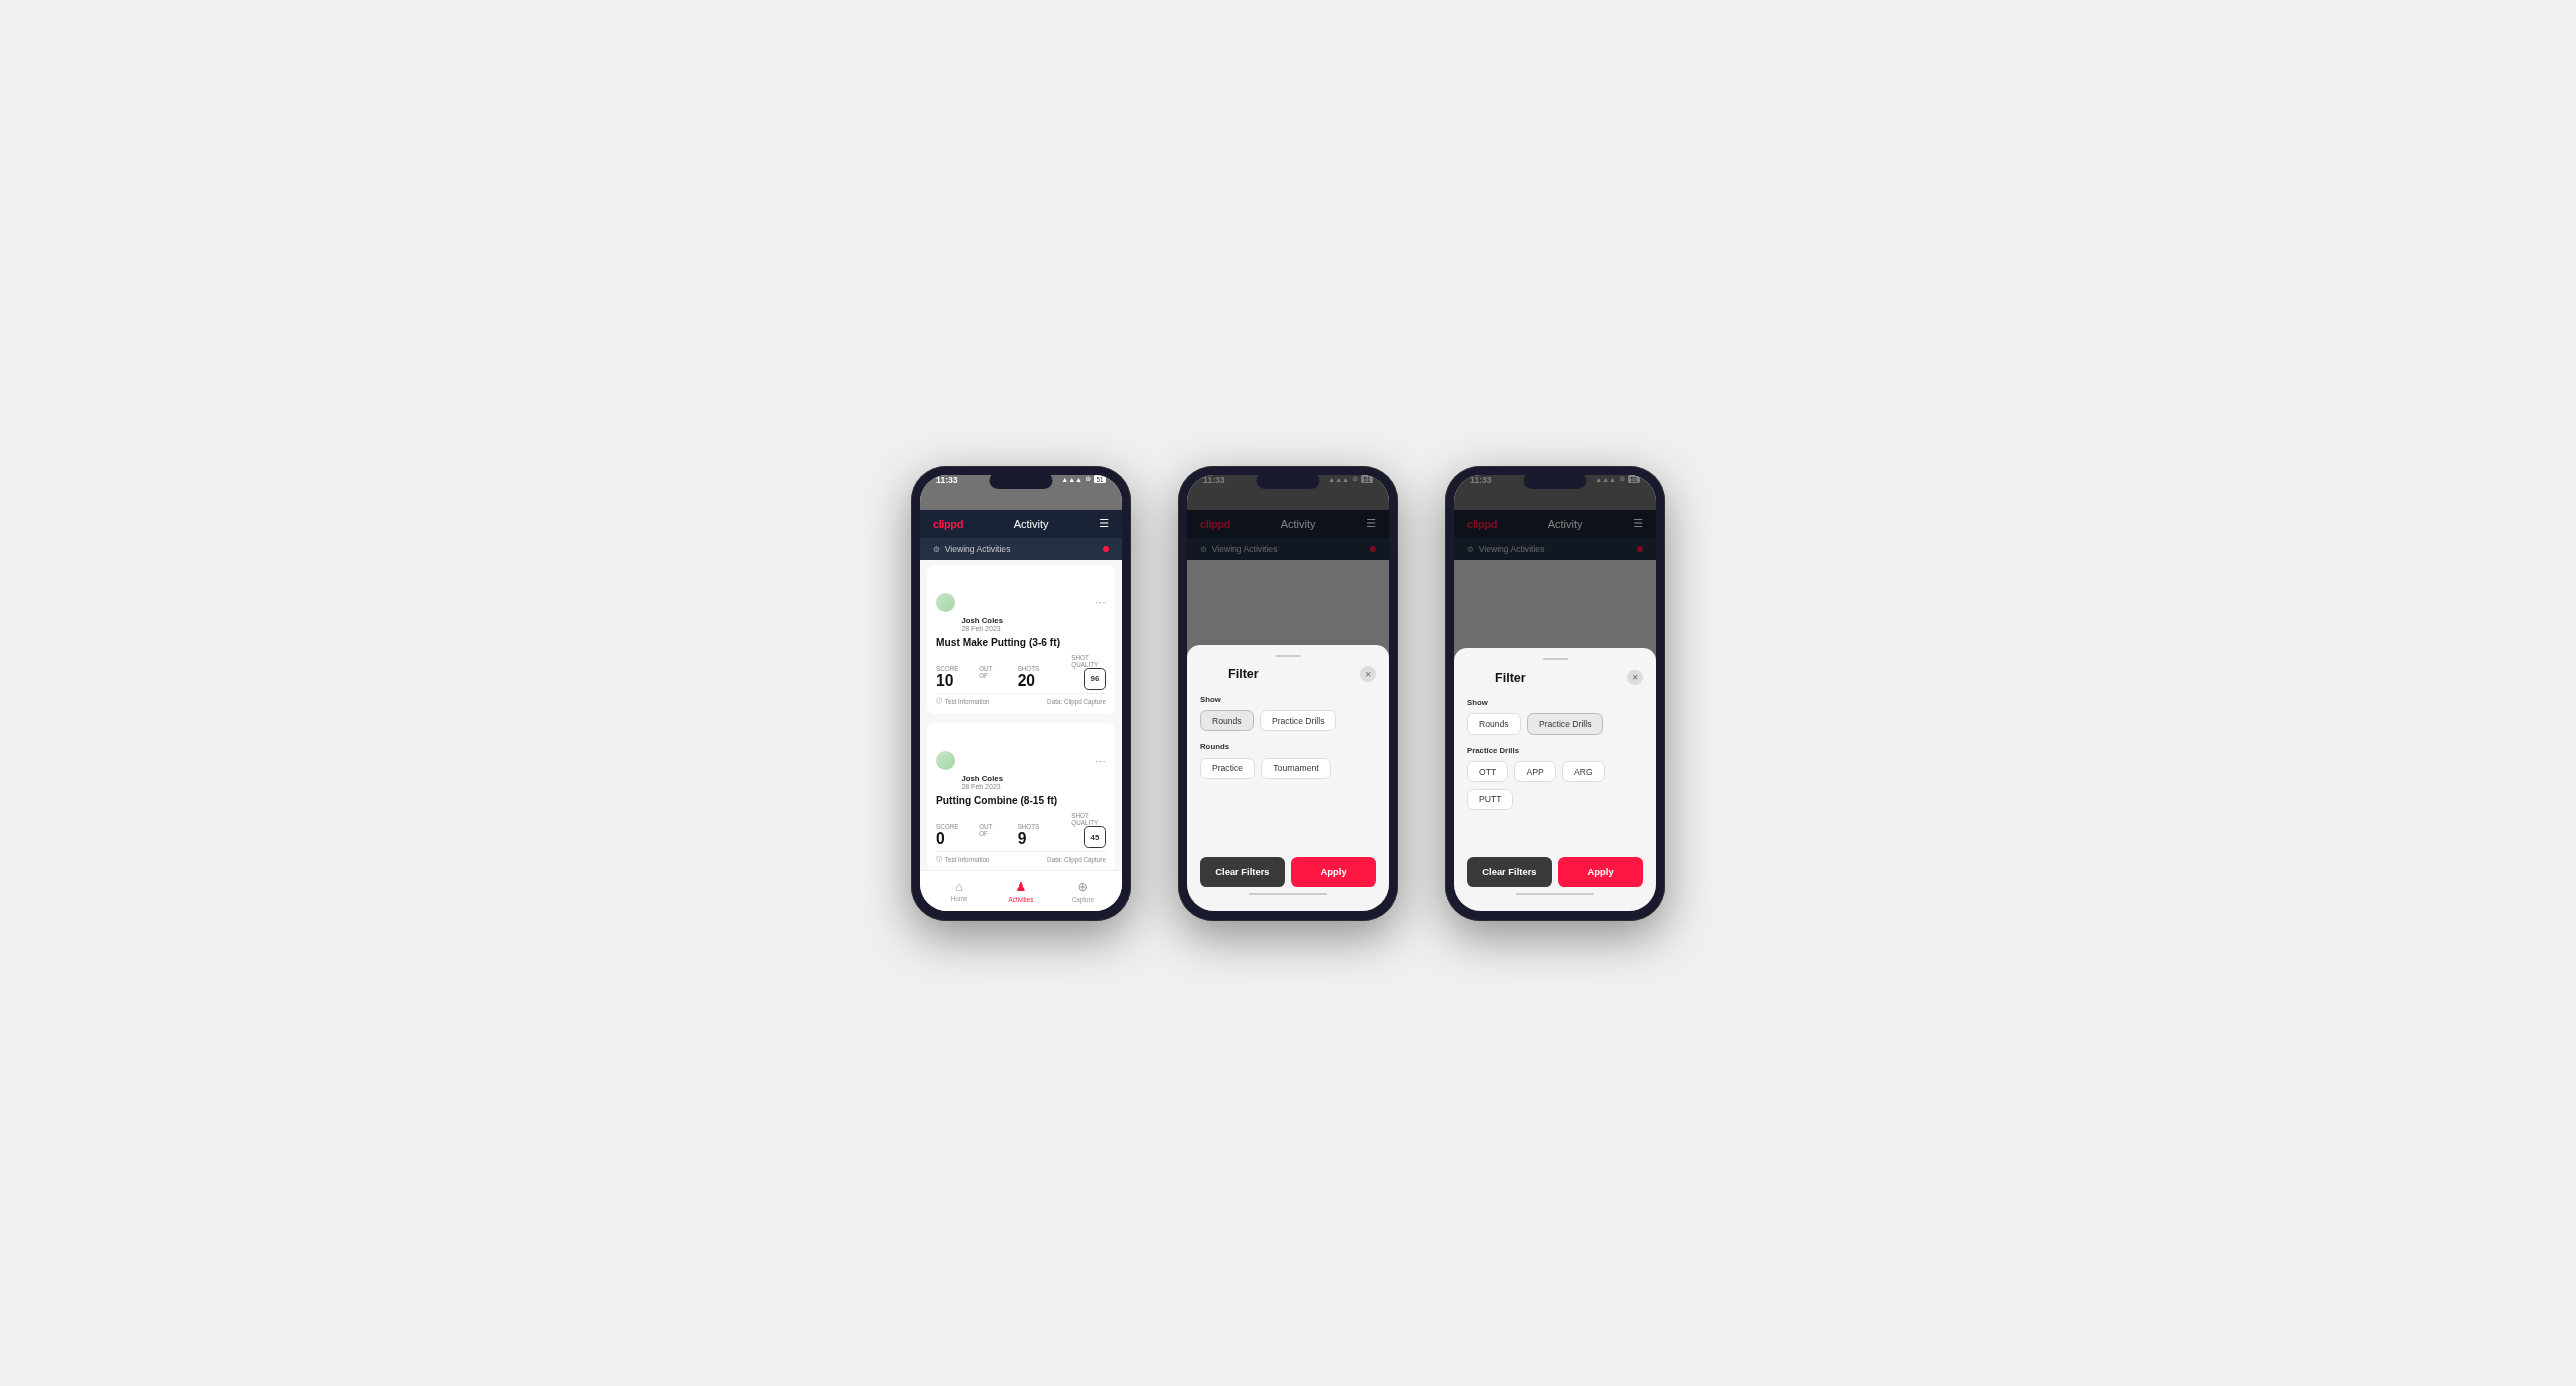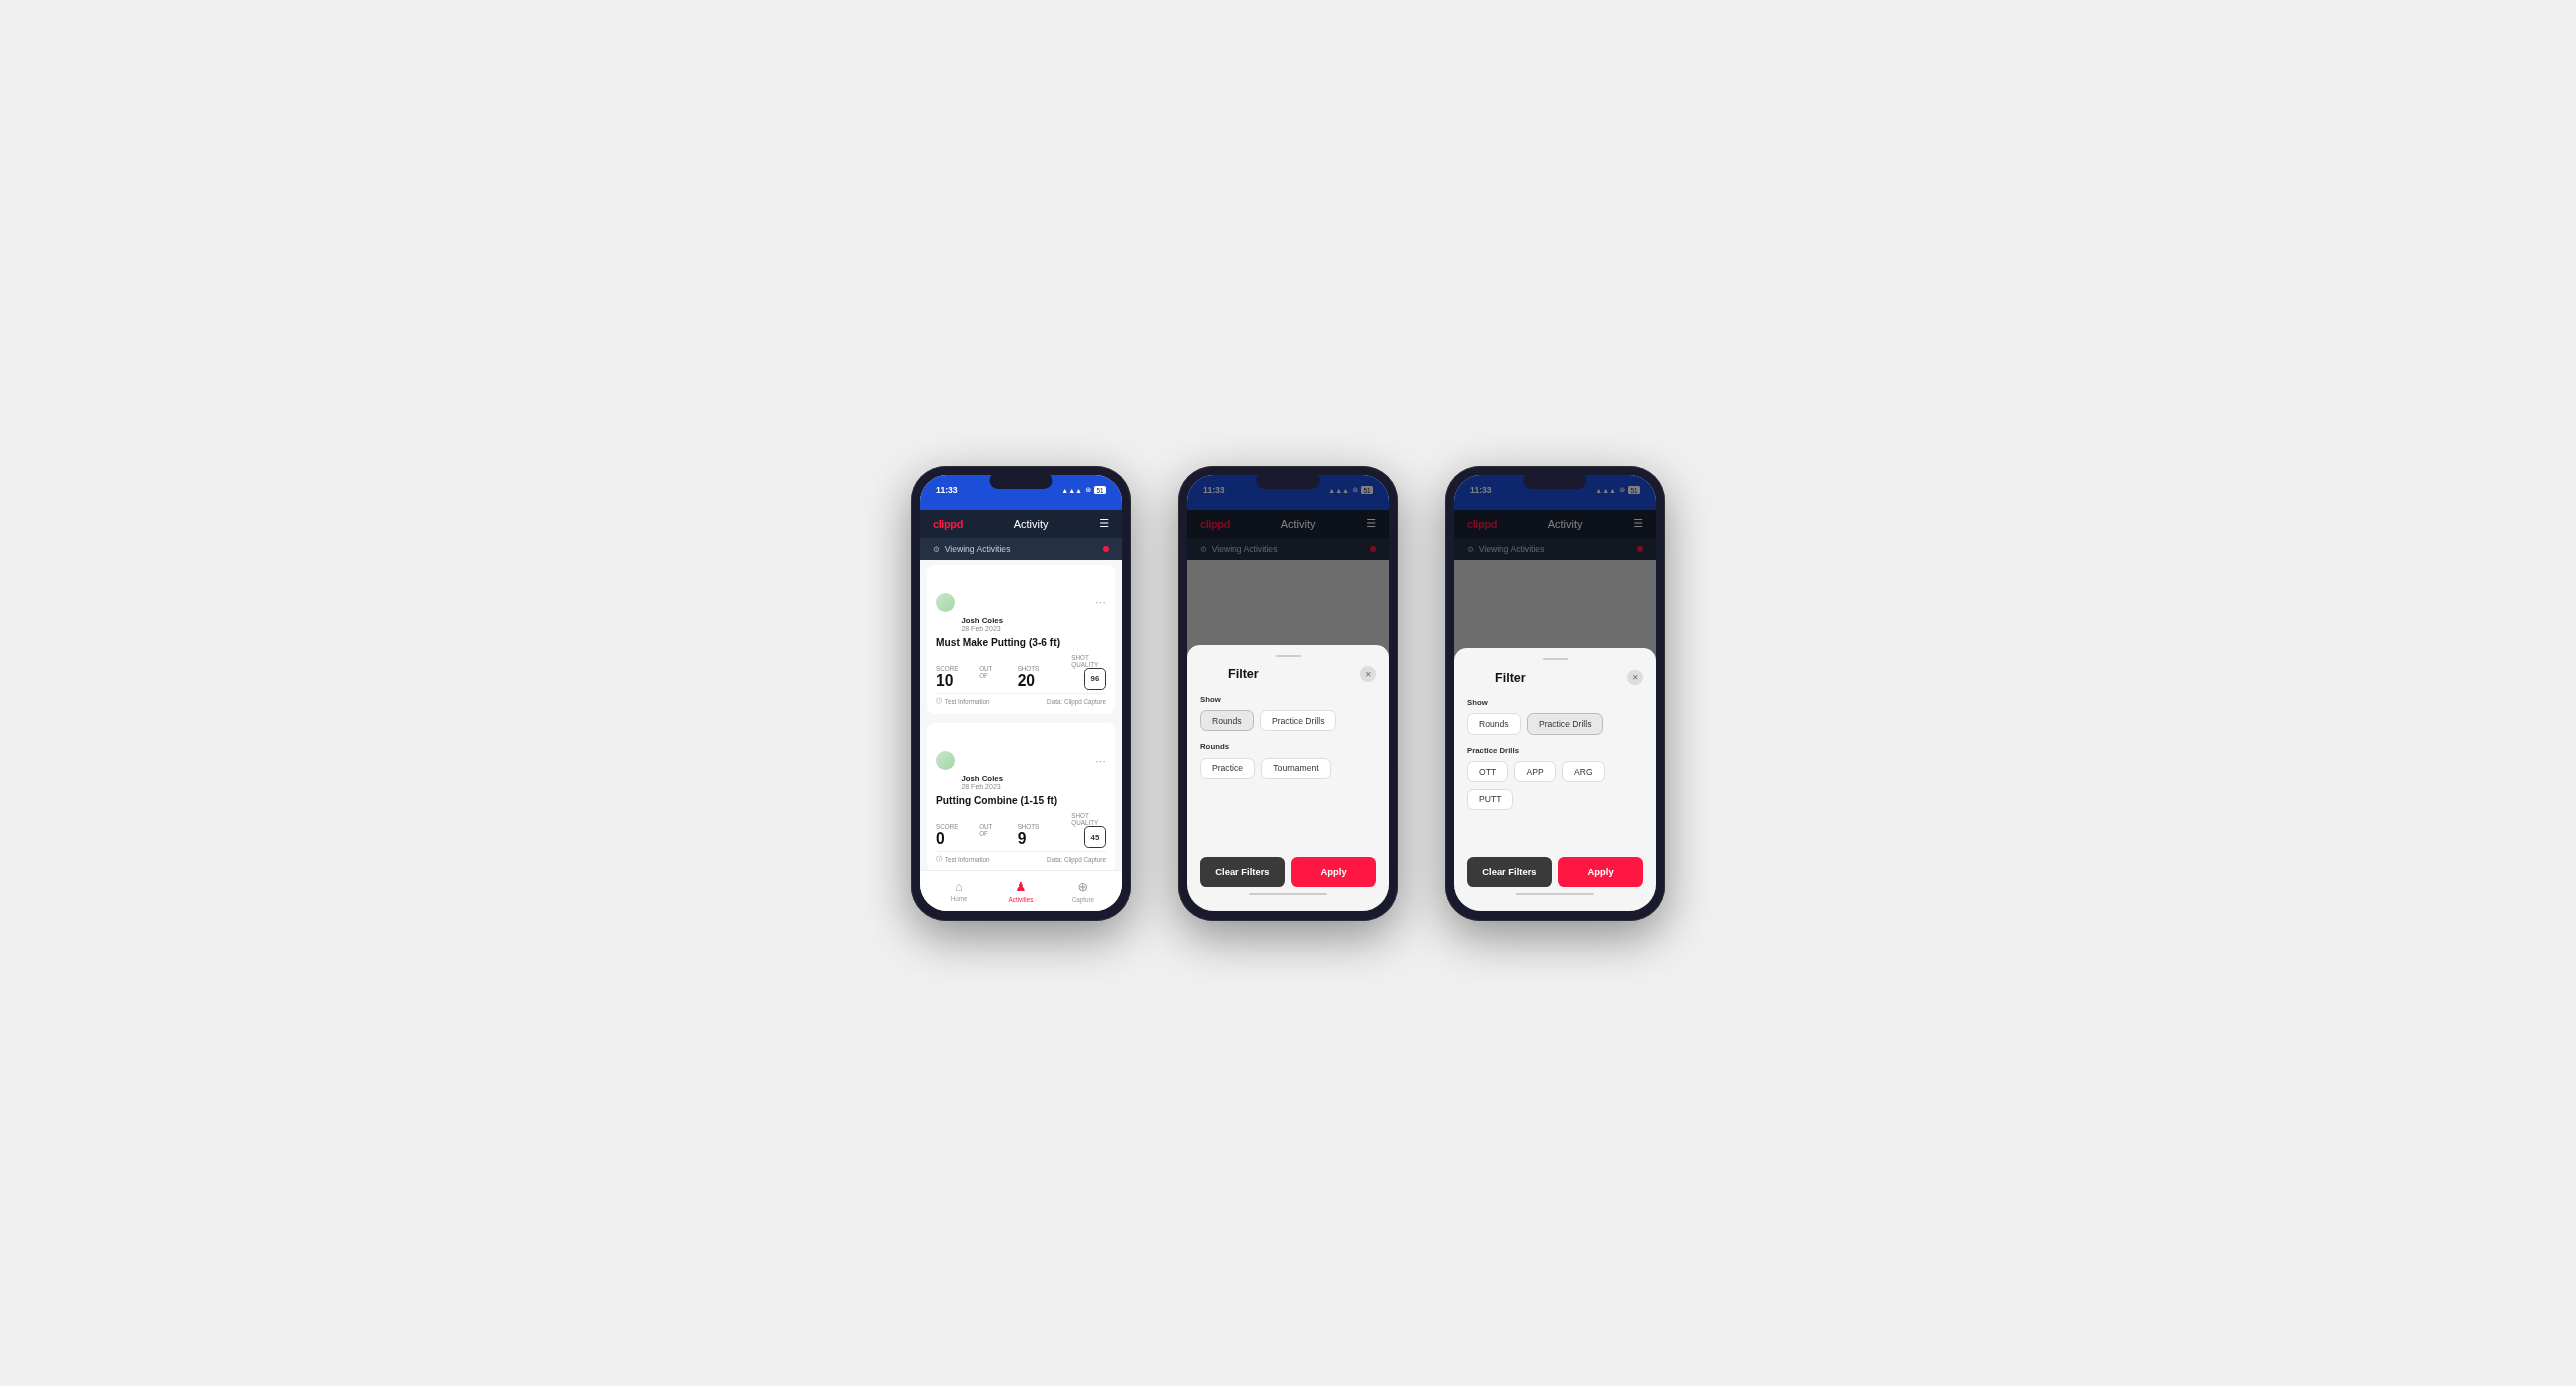--- a/index.html
+++ b/index.html
@@ -50,24 +50,24 @@
       transform: translateX(-50%);
       width: 63px;
       height: 17.3px;
       background: #1a1a2e;
       border-radius: 9.4px;
       z-index: 100;
     }
 
     
     .status-bar {
-      background: #1d4ed8;
+      background: #737373;
       height: 35px;
       display: flex;
-      align-items: center;
+      align-items: flex-start;
       padding: 0 15.7px 4.7px;
       flex-shrink: 0;
       position: relative;
     }
 
     .status-time {
       color: #fff;
       font-size: 8.6px;
       font-weight: 600;
     }
@@ -526,21 +526,21 @@
           <div class="card-header">
             <div class="avatar">
               <div class="avatar-img"></div>
             </div>
             <div class="card-user-info">
               <div class="card-username">Josh Coles</div>
               <div class="card-date">28 Feb 2023</div>
             </div>
             <span class="card-more">···</span>
           </div>
-          <div class="card-title">Putting Combine (1-15 ft)</div>
+          <div class="card-title">Putting Combine (8-15 ft)</div>
           <div class="stats-row">
             <div class="stats-group">
               <span class="stat-label">Score</span>
               <span class="stat-value">0</span>
             </div>
             <span class="stat-of stat-spacer">OUT OF</span>
             <div class="stats-group">
               <span class="stat-label">Shots</span>
               <span class="stat-value">9</span>
             </div>

